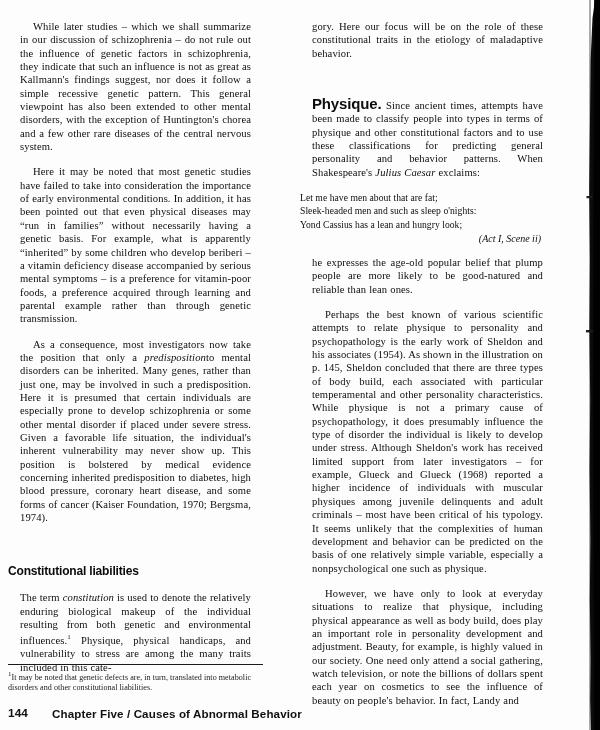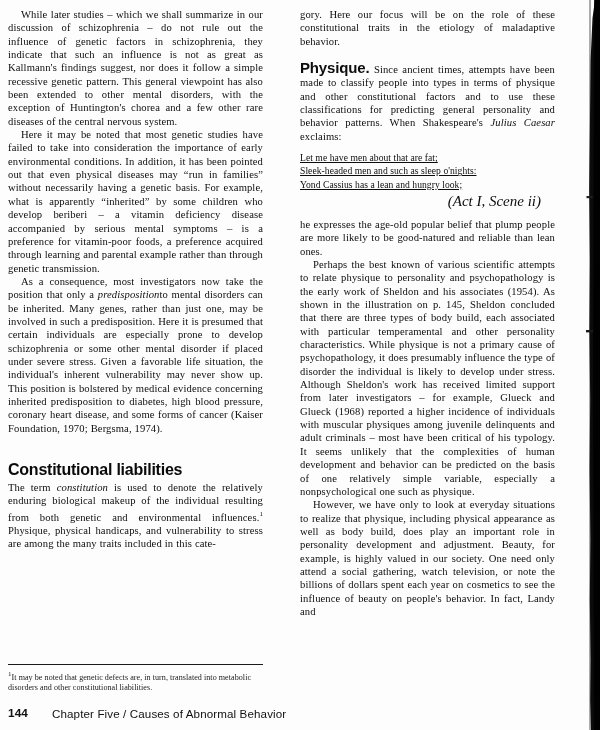--- a/index.html
+++ b/index.html
@@ -43,21 +43,21 @@
   }
   .col {
     position: absolute;
     top: 0;
     width: 255px;
   }
   .col-left  { left: 0px; }
   .col-right { left: 292px; }
 
   p.body {
-    margin: 0;
+    margin: 12px;
     font-size: 10.6px;
     line-height: 13.35px;
     text-align: justify;
     text-justify: inter-word;
     letter-spacing: 0.01em;
     word-spacing: 0.02em;
     text-indent: 13px;
     color: #0d0d0d;
   }
   p.body.noindent { text-indent: 0; }
@@ -70,40 +70,40 @@
     font-family: "Liberation Sans", "DejaVu Sans", sans-serif;
     font-weight: bold;
     font-size: 15px;
     letter-spacing: -0.01em;
   }
 
   
   h2.section-head {
     font-family: "Liberation Sans", "DejaVu Sans", sans-serif;
     font-weight: bold;
-    font-size: 16px;
+    font-size: 12px;
     line-height: 16px;
     letter-spacing: -0.015em;
     margin: 0 0 3px 0;
     color: #0a0a0a;
   }
   .head-gap { height: 27px; }
 
   
   .verse {
     margin: 8px 0 2px 0;
     font-size: 9.6px;
     line-height: 13.3px;
     letter-spacing: 0.005em;
     color: #0d0d0d;
   }
-  .verse div { white-space: nowrap; text-decoration: underline; }
+  .verse div { white-space: nowrap; }
   .attrib {
     margin: 1px 0 8px 0;
-    font-size: 15px;
+    font-size: 10px;
     font-style: italic;
     text-align: right;
     padding-right: 14px;
     color: #0d0d0d;
   }
 
   
   #footnote {
     position: absolute;
     left: 8px;
@@ -140,21 +140,21 @@
     color: #111111;
     display: flex;
     align-items: flex-end;
   }
   #footer .pageno {
     font-weight: bold;
     width: 44px;
     font-size: 11.8px;
   }
   #footer .chap {
-    font-weight: normal;
+    font-weight: bold;
   }
 
   sup.fn { font-size: 7px; vertical-align: super; }
 </style>
 </head>
 <body>
 
 <div id="page">
 
   <div id="columns">

